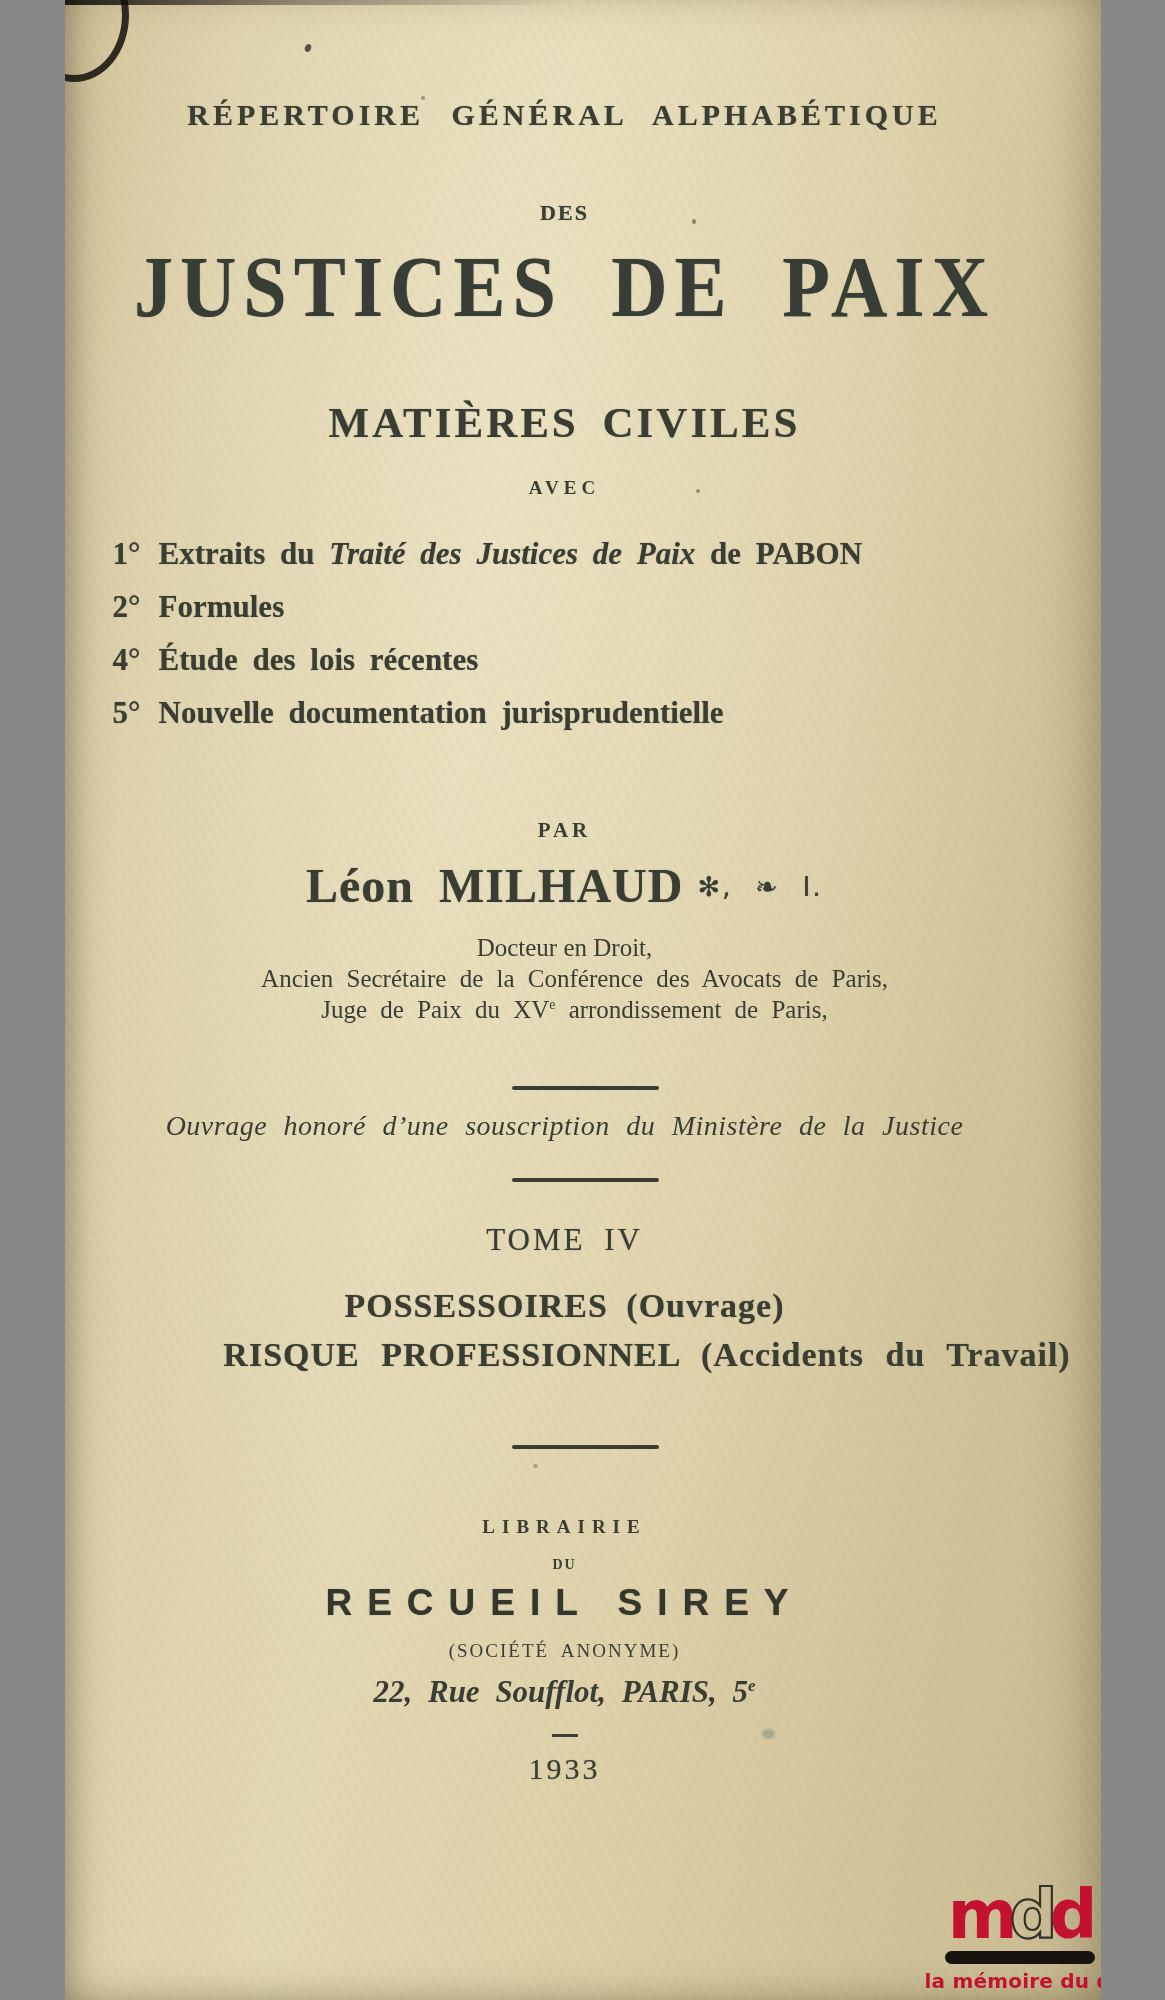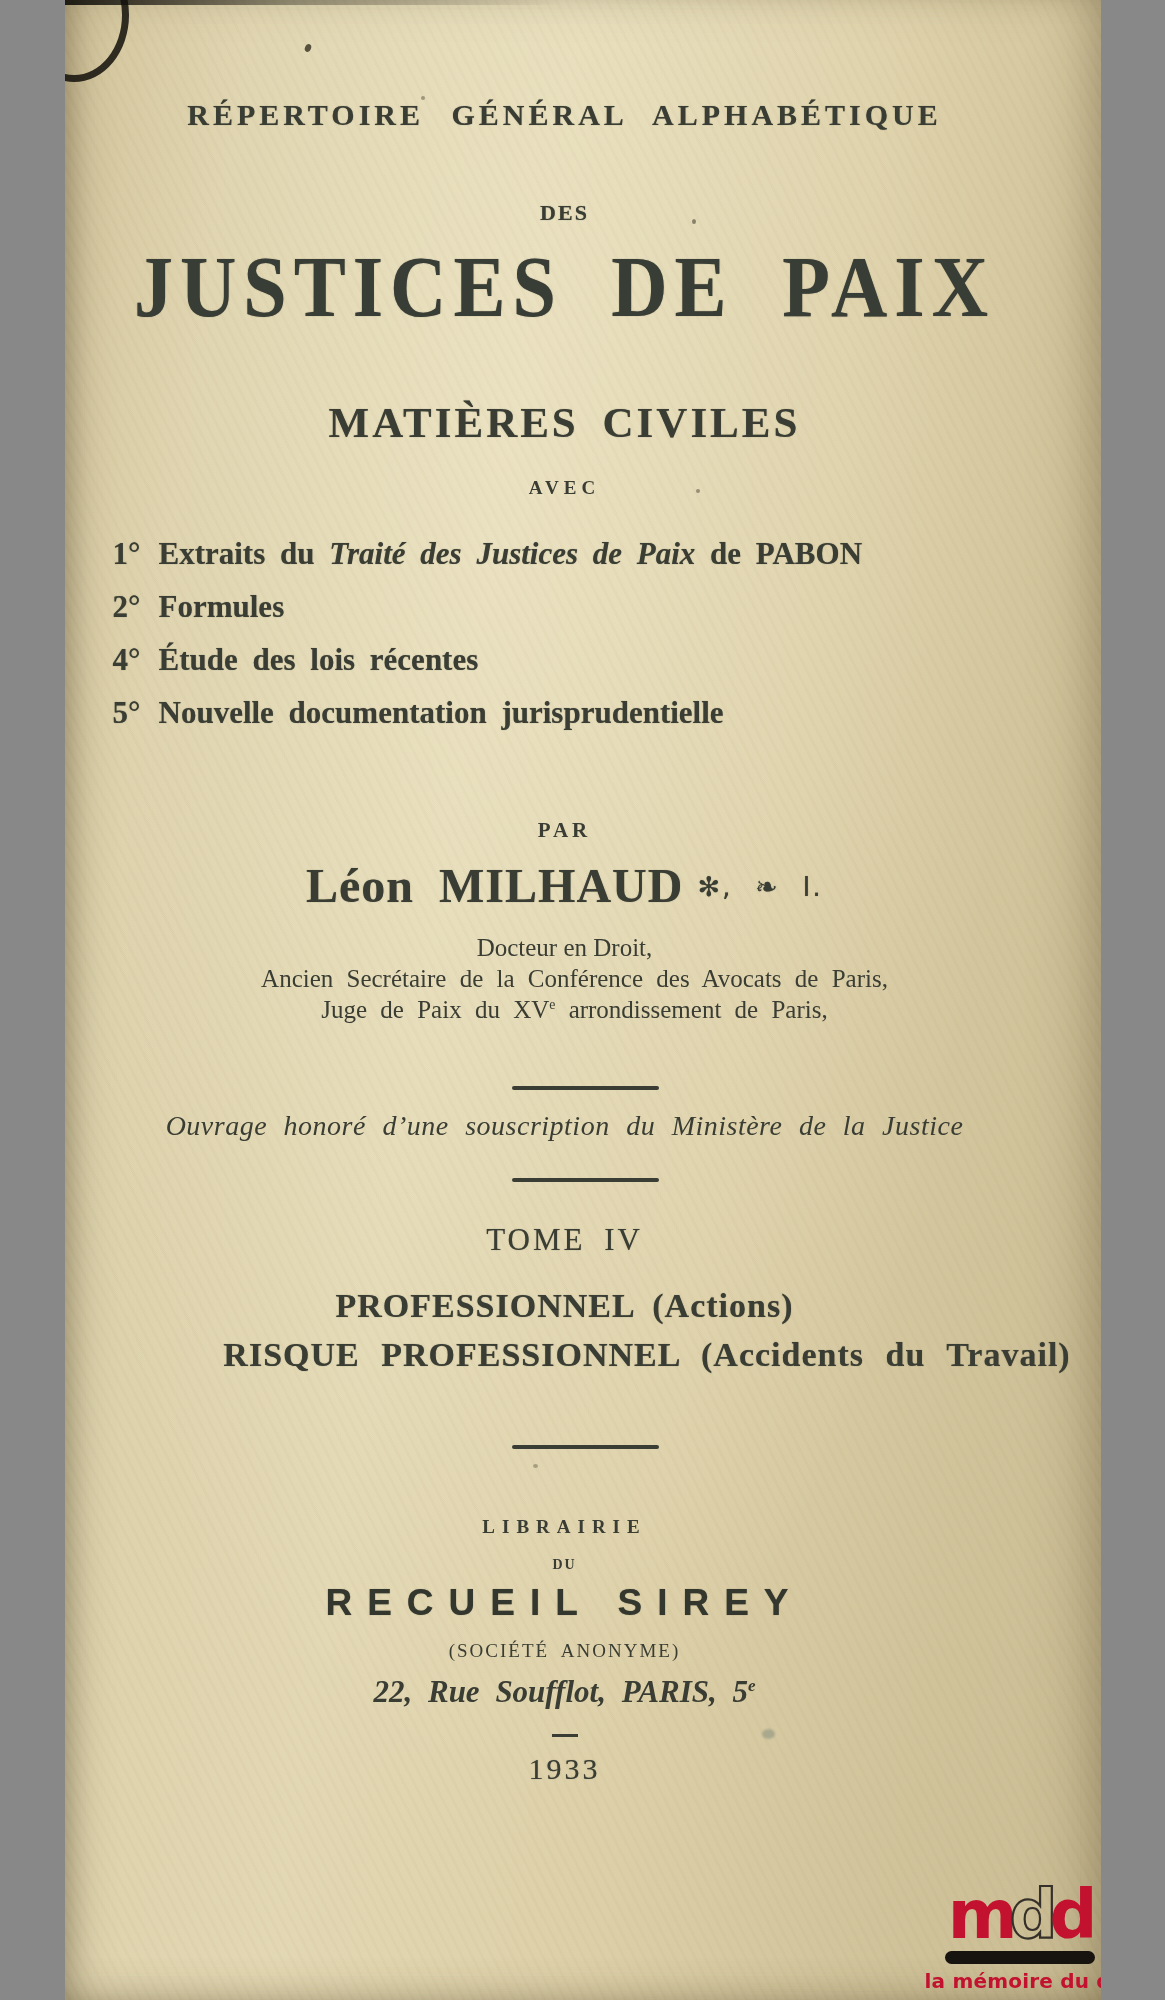--- a/index.html
+++ b/index.html
@@ -123,21 +123,21 @@
     <div>Docteur en Droit,</div>
     <div class="wide">Ancien Secrétaire de la Conférence des Avocats de Paris,</div>
     <div class="wide"><span>Juge de Paix du XV</span><sup>e</sup><span> arrondissement de Paris,</span></div>
   </div>
 
   <div class="rule r1"></div>
   <div class="c dedication"><i>Ouvrage honoré d’une souscription du Ministère de la Justice</i></div>
   <div class="rule r2"></div>
 
   <div class="c tome inky">TOME IV</div>
-  <div class="c subj1 inky">PROFESSIONNEL (Actions)</div>
+  <div class="c subj1 inky">POSSESSOIRES (Ouvrage)</div>
   <div class="full subj2 inky">RISQUE PROFESSIONNEL (Accidents du Travail)</div>
 
   <div class="rule r3"></div>
 
   <div class="c lib">LIBRAIRIE</div>
   <div class="c du">DU</div>
   <div class="c sirey inky">RECUEIL SIREY</div>
   <div class="c corp">(SOCIÉTÉ ANONYME)</div>
   <div class="c addr"><span>22, Rue Soufflot, PARIS, 5</span><sup>e</sup></div>
   <div class="dash"></div>

